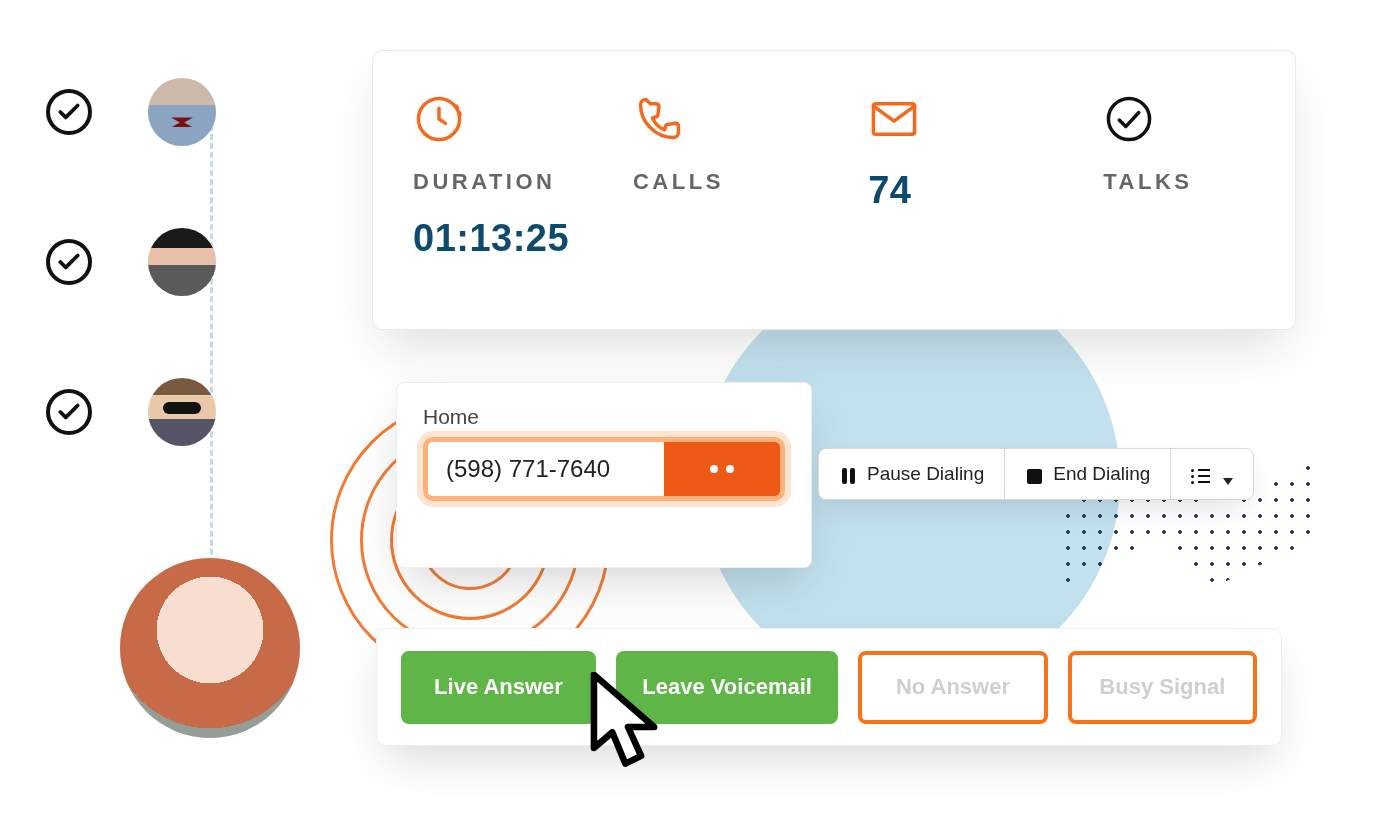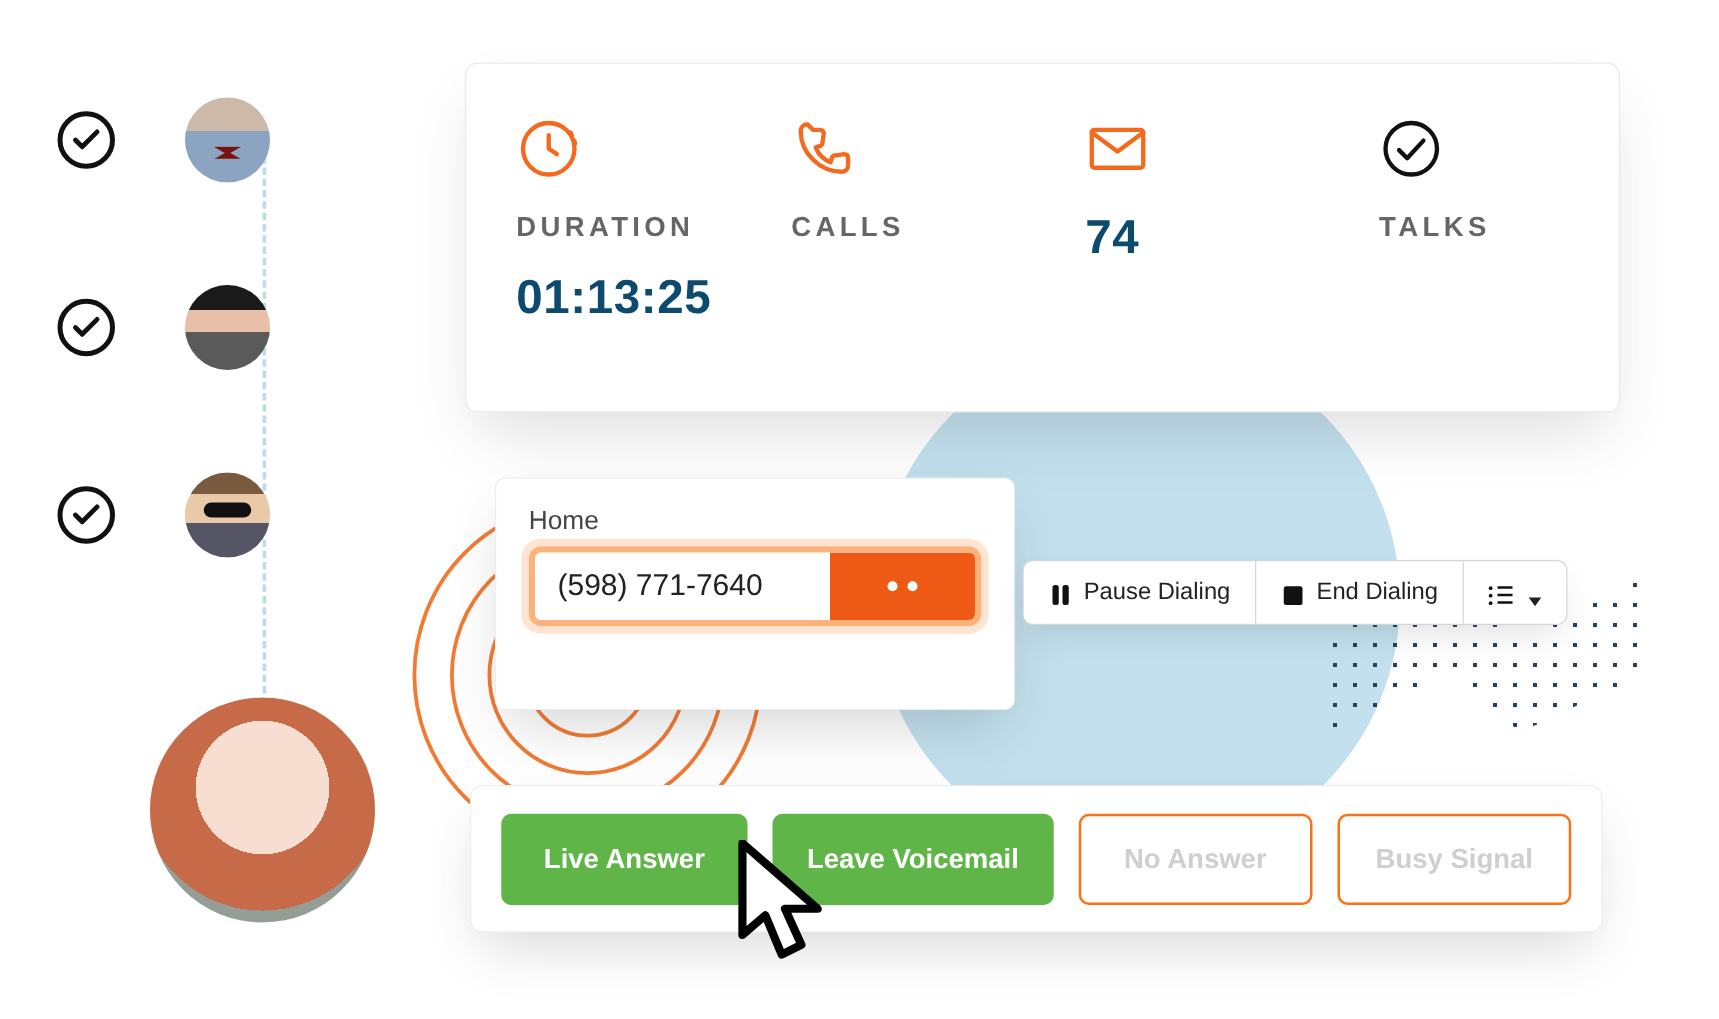--- a/index.html
+++ b/index.html
@@ -60,21 +60,21 @@
   .stop-sq{width:15px;height:15px;background:#111;border-radius:2px}
   .list-ico{display:flex;flex-direction:column;gap:3px}
   .list-ico div{display:flex;align-items:center;gap:4px}
   .list-ico .d{width:3px;height:3px;background:#111;border-radius:50%}
   .list-ico .l{width:12px;height:2px;background:#111}
   .caret{width:0;height:0;border-left:5px solid transparent;border-right:5px solid transparent;border-top:7px solid #222;margin-left:4px}
   
   .dispo-card{position:absolute;left:376px;top:628px;width:906px;height:118px;background:#fff;border:1px solid #eee;border-radius:10px;box-shadow:0 20px 44px -10px rgba(60,60,60,.2);z-index:3;display:flex;align-items:center;padding:0 24px;gap:20px}
   .dispo-btn{height:73px;border-radius:8px;display:flex;align-items:center;justify-content:center;font-size:22px;font-weight:600;cursor:pointer;padding:0 26px;white-space:nowrap}
   .dispo-btn.green{background:#60b548;color:#fff}
-  .dispo-btn.outline{background:#fff;border:2px solid #f97316;color:#cfcfcf}
+  .dispo-btn.outline{background:#fff;border:4px solid #f97316;color:#cfcfcf}
   .db1{flex:1.05}
   .db2{flex:1.25}
   .db3{flex:.95}
   .db4{flex:.95}
   
   .cursor{position:absolute;left:588px;top:672px;z-index:5}
   .cursor svg{width:80px;height:110px}
 </style>
 </head>
 <body>

